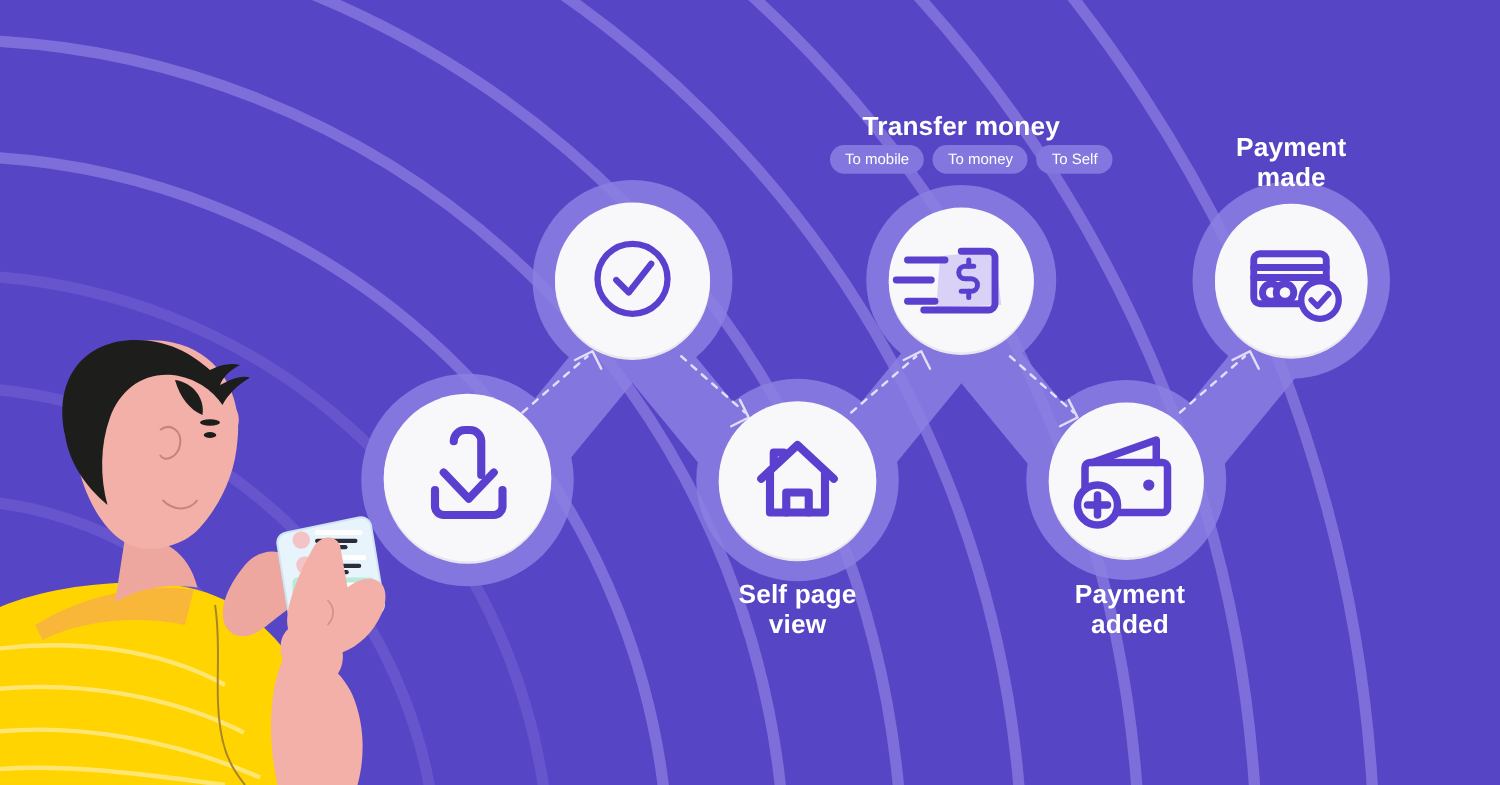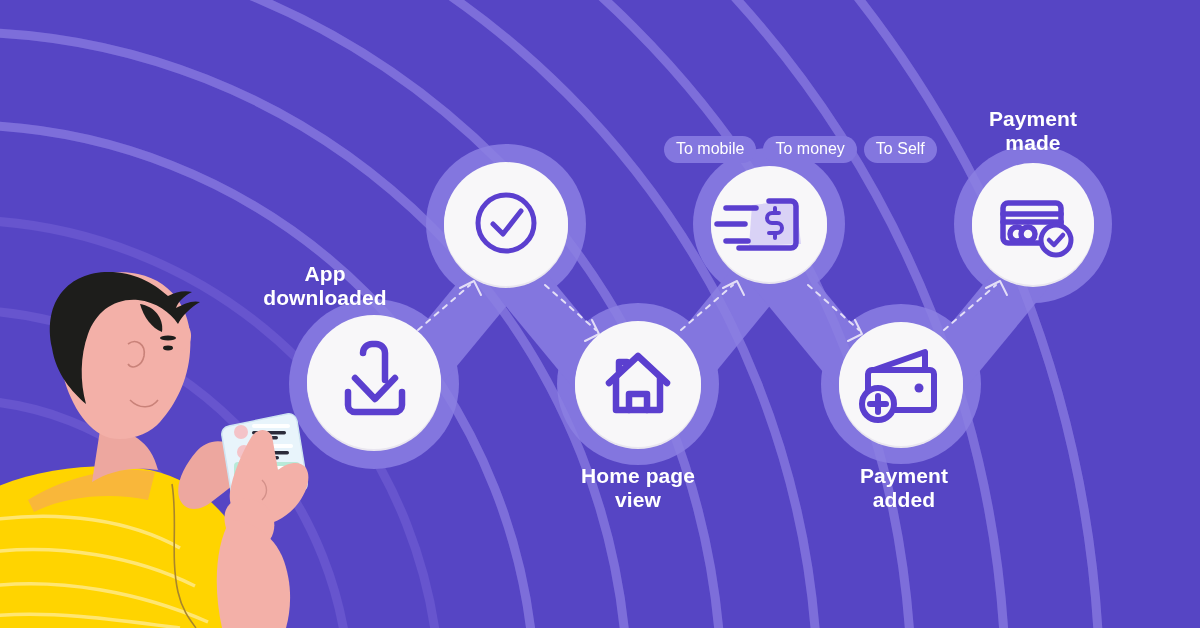--- a/index.html
+++ b/index.html
@@ -27,27 +27,26 @@
 
   .tagrow {
     position:absolute;
     display:flex;
     gap:7px;
     align-items:center;
   }
   .tag {
     background:#8376df;
     color:#ffffff;
-    font-size:16px;
+    font-size:12px;
     font-weight:500;
     border-radius:14px;
     padding:5px 12px 6px;
     line-height:1;
     white-space:nowrap;
-    margin-top:20px;
   }
 </style>
 </head>
 <body>
 
 <div id="stage">
 
   <svg class="layer" viewBox="0 0 1200 628" preserveAspectRatio="none">
     <rect x="0" y="0" width="1200" height="628" fill="#5645c4"></rect>
     <g fill="none" stroke="#6a58d0" stroke-width="9" opacity=".85">
@@ -296,27 +295,26 @@
       <path fill="none" stroke="#d4918a" stroke-width="1.4" d="M 262 480 C 268 486, 268 494, 262 500"></path>
       <path fill="#f3b0a8" d="M 236 500 C 250 496, 266 502, 272 514 C 278 528, 272 544, 258 548
                C 244 552, 230 542, 226 528 C 222 514, 226 504, 236 500 Z"></path>
       <path fill="#f3b0a8" d="M 230 520 C 250 520, 272 534, 282 556 C 292 580, 292 606, 286 628 L 222 628 C 214 592, 214 548, 230 520 Z"></path>
       <path fill="#ffd400" d="M 214 560 C 238 556, 262 572, 272 600 C 276 612, 278 622, 279 628 L 210 628 C 204 604, 204 578, 214 560 Z" opacity="0"></path>
     </g>
   </svg>
 
   <div class="labels">
 
-    <div class="step-label" style="left:245px; top:262px; width:160px;">App
-downloaded</div>
-
-
-    <div class="step-label" style="left:548px; top:464px; width:180px;">Home page
+
+
+    <div class="step-label" style="left:548px; top:464px; width:180px;">Self page
 view</div>
 
+    <div class="step-label" style="left:679px; top:90px; width:180px;">Transfer money</div>
 
     <div class="tagrow" style="left:664px; top:116px;">
       <span class="tag">To mobile</span>
       <span class="tag">To money</span>
       <span class="tag">To Self</span>
     </div>
 
     <div class="step-label" style="left:816px; top:464px; width:176px;">Payment
 added</div>
 

